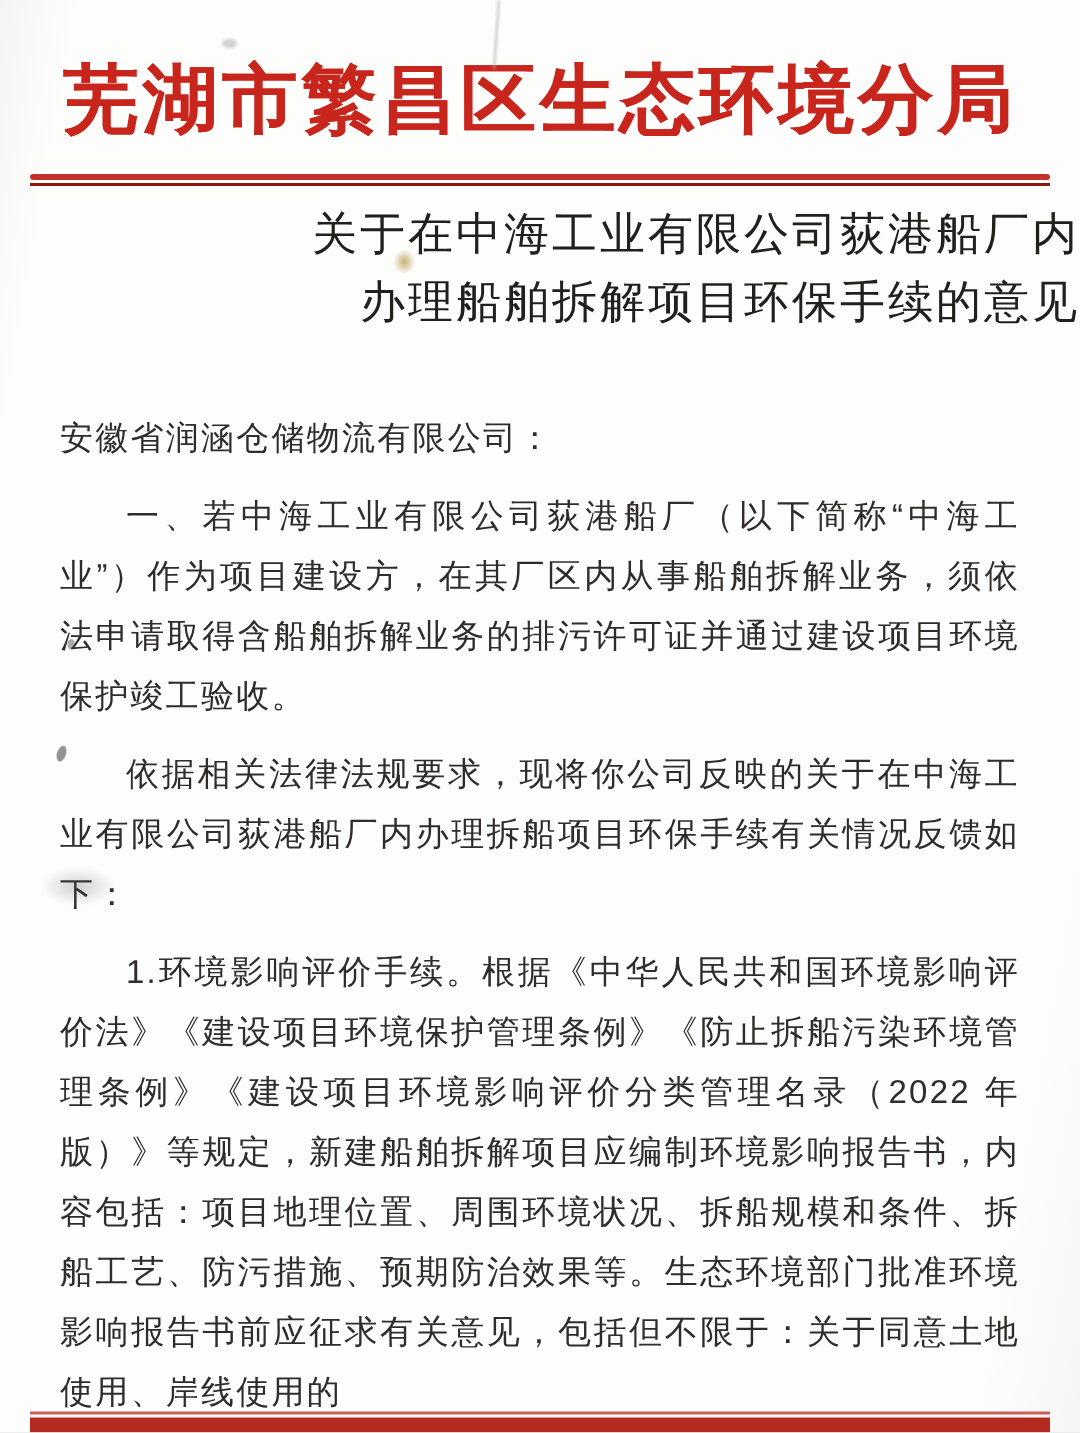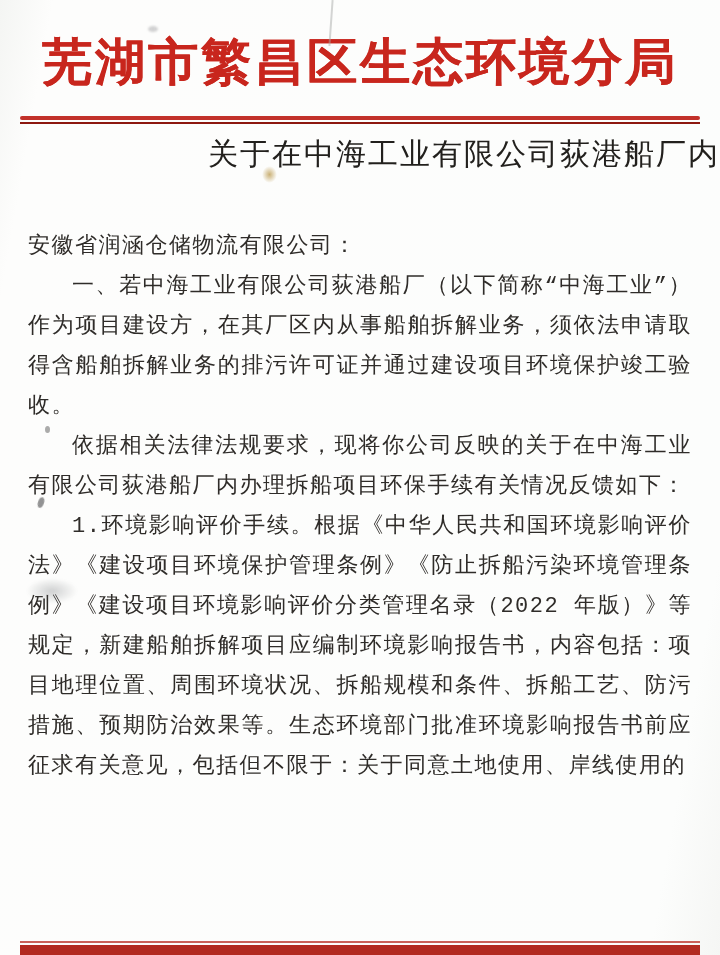--- a/index.html
+++ b/index.html
@@ -7,21 +7,21 @@
     padding: 0;
     background: #e8e8e6;
   }
   .page {
     position: relative;
     width: 720px;
     height: 955px;
     margin: 0 auto;
     overflow: hidden;
     background: linear-gradient(100deg, #f4f5f3 0%, #fdfdfc 6%, #fcfdfc 92%, #f5f6f4 100%);
-    font-family: Liberation Mono, monospace;
+    font-family: Liberation Sans, sans-serif;
     color: #2f2c29;
   }
   .letterhead {
     padding-top: 24px;
     text-align: center;
     color: #c8261d;
     font-size: 50px;
     font-weight: bold;
     line-height: 84px;
     letter-spacing: 3px;
@@ -52,21 +52,21 @@
   }
   .doc-title span { display: block; }
   .body-text {
     margin: 48px 28px 0 28px;
     font-size: 22px;
     line-height: 40px;
     letter-spacing: 1.5px;
     text-align: justify;
     text-justify: inter-ideograph;
   }
-  .body-text p { margin: 0; }
+  .body-text p { margin: 12px; }
   .body-text p.indent { text-indent: 2em; }
   .rule-bottom {
     position: absolute;
     left: 20px;
     right: 20px;
     top: 941px;
   }
   .rule-bottom .thin {
     height: 2px;
     background: #ca6159;
@@ -117,20 +117,21 @@
 
   <div class="letterhead">芜湖市繁昌区生态环境分局</div>
 
   <div class="rule-top">
     <div class="thick"></div>
     <div class="thin"></div>
   </div>
 
   <h1 class="doc-title">
     <span>关于在中海工业有限公司荻港船厂内</span>
+    <span>办理船舶拆解项目环保手续的意见</span>
   </h1>
 
   <div class="body-text">
     <p>安徽省润涵仓储物流有限公司：</p>
     <p class="indent">一、若中海工业有限公司荻港船厂（以下简称“中海工业”）作为项目建设方，在其厂区内从事船舶拆解业务，须依法申请取得含船舶拆解业务的排污许可证并通过建设项目环境保护竣工验收。</p>
     <p class="indent">依据相关法律法规要求，现将你公司反映的关于在中海工业有限公司荻港船厂内办理拆船项目环保手续有关情况反馈如下：</p>
     <p class="indent">1.环境影响评价手续。根据《中华人民共和国环境影响评价法》《建设项目环境保护管理条例》《防止拆船污染环境管理条例》《建设项目环境影响评价分类管理名录（2022 年版）》等规定，新建船舶拆解项目应编制环境影响报告书，内容包括：项目地理位置、周围环境状况、拆船规模和条件、拆船工艺、防污措施、预期防治效果等。生态环境部门批准环境影响报告书前应征求有关意见，包括但不限于：关于同意土地使用、岸线使用的</p>
   </div>
 
   <div class="rule-bottom">

